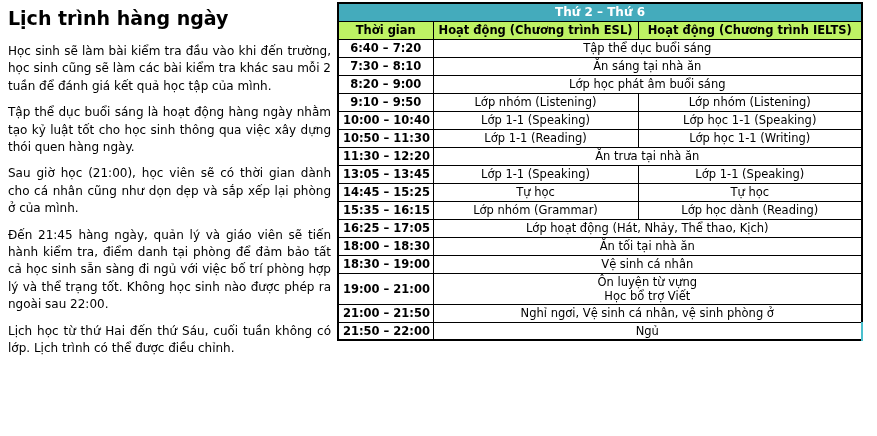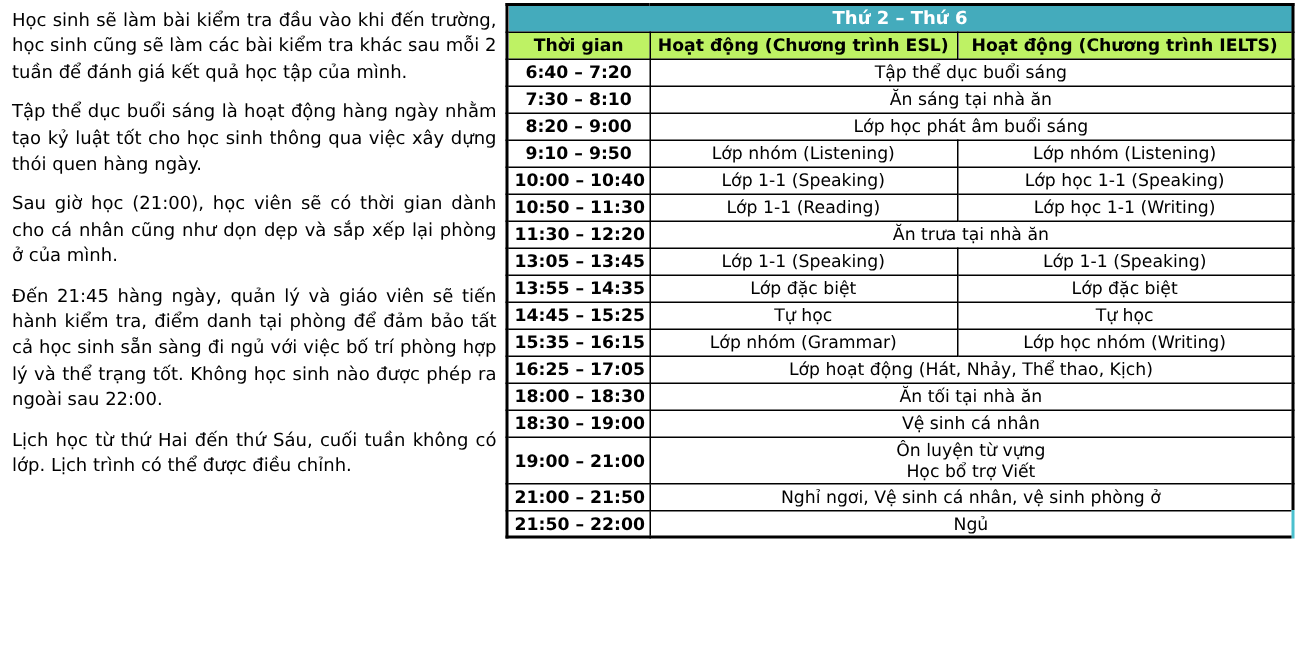--- a/index.html
+++ b/index.html
@@ -72,20 +72,21 @@
     height: 20px;
   }
   td.time-cell { font-weight: bold; white-space: nowrap; }
   td.activity-cell { white-space: pre-line; }
   tr.last-row td.activity-cell { border-right-color: var(--accent-edge, #4BC0CE); border-right-width: 2px; }
 </style>
 </head>
 <body style="--teal: #44ABBC; --header-text: #FFFFFF; --border-color: #000000; --accent-edge: #4BC0CE;">
 
 <div class="intro">
+  <h1>Lịch trình hàng ngày</h1>
   <div id="intro-paragraphs">
       <p>Học sinh sẽ làm bài kiểm tra đầu vào khi đến trường, học sinh cũng sẽ làm các bài kiểm tra khác sau mỗi 2 tuần để đánh giá kết quả học tập của mình.</p>
       <p>Tập thể dục buổi sáng là hoạt động hàng ngày nhằm tạo kỷ luật tốt cho học sinh thông qua việc xây dựng thói quen hàng ngày.</p>
       <p>Sau giờ học (21:00), học viên sẽ có thời gian dành cho cá nhân cũng như dọn dẹp và sắp xếp lại phòng ở của mình.</p>
       <p>Đến 21:45 hàng ngày, quản lý và giáo viên sẽ tiến hành kiểm tra, điểm danh tại phòng để đảm bảo tất cả học sinh sẵn sàng đi ngủ với việc bố trí phòng hợp lý và thể trạng tốt. Không học sinh nào được phép ra ngoài sau 22:00.</p>
       <p>Lịch học từ thứ Hai đến thứ Sáu, cuối tuần không có lớp. Lịch trình có thể được điều chỉnh.</p>
     </div>
 </div>
 
 <table class="schedule">
@@ -135,33 +136,28 @@
       <tr>
         <td class="time-cell">11:30 – 12:20</td>
         <td colspan="2" class="activity-cell">Ăn trưa tại nhà ăn</td>
       </tr>
       <tr>
         <td class="time-cell">13:05 – 13:45</td>
         <td class="activity-cell">Lớp 1-1 (Speaking)</td>
         <td class="activity-cell">Lớp 1-1 (Speaking)</td>
       </tr>
       <tr>
-        <td class="time-cell">13:55 – 14:35</td>
-        <td class="activity-cell">Lớp đặc biệt</td>
-        <td class="activity-cell">Lớp đặc biệt</td>
-      </tr>
-      <tr>
         <td class="time-cell">14:45 – 15:25</td>
         <td class="activity-cell">Tự học</td>
         <td class="activity-cell">Tự học</td>
       </tr>
       <tr>
         <td class="time-cell">15:35 – 16:15</td>
         <td class="activity-cell">Lớp nhóm (Grammar)</td>
-        <td class="activity-cell">Lớp học nhóm (Writing)</td>
+        <td class="activity-cell">Lớp học dành (Reading)</td>
       </tr>
       <tr>
         <td class="time-cell">16:25 – 17:05</td>
         <td colspan="2" class="activity-cell">Lớp hoạt động (Hát, Nhảy, Thể thao, Kịch)</td>
       </tr>
       <tr>
         <td class="time-cell">18:00 – 18:30</td>
         <td colspan="2" class="activity-cell">Ăn tối tại nhà ăn</td>
       </tr>
       <tr>

